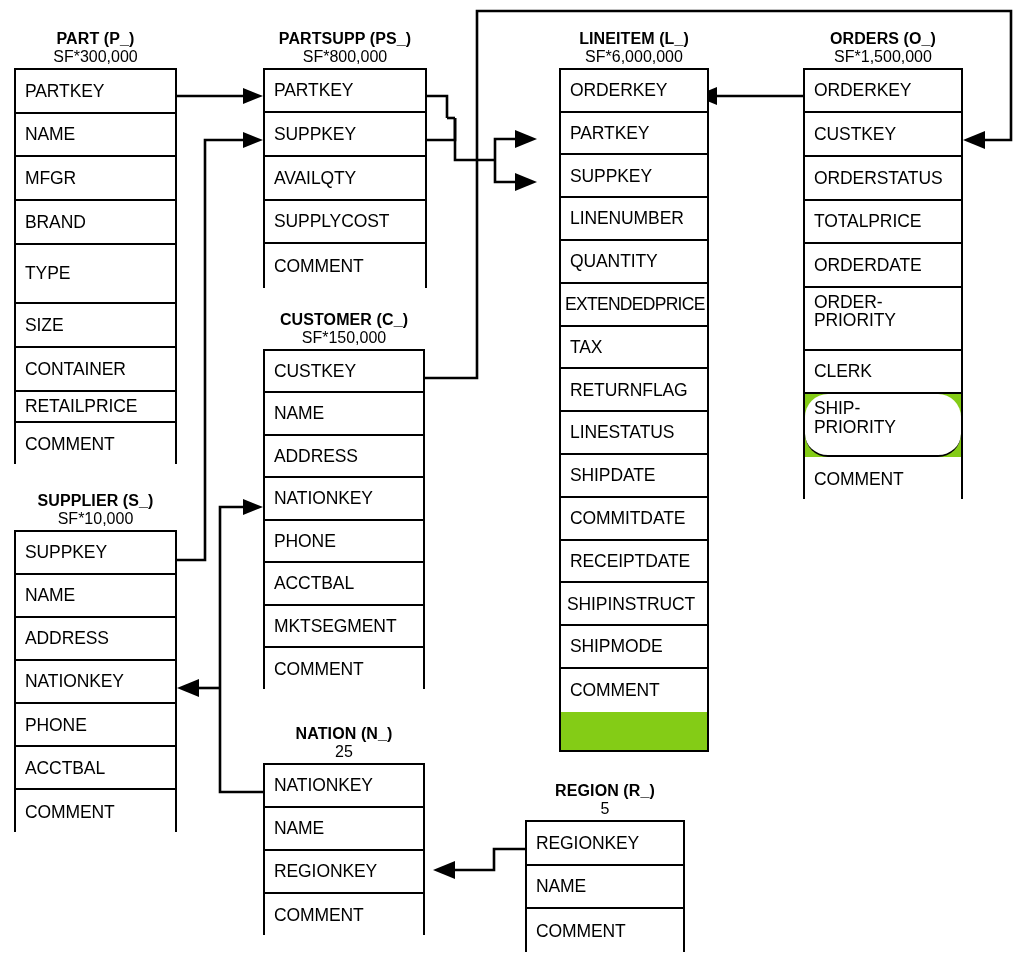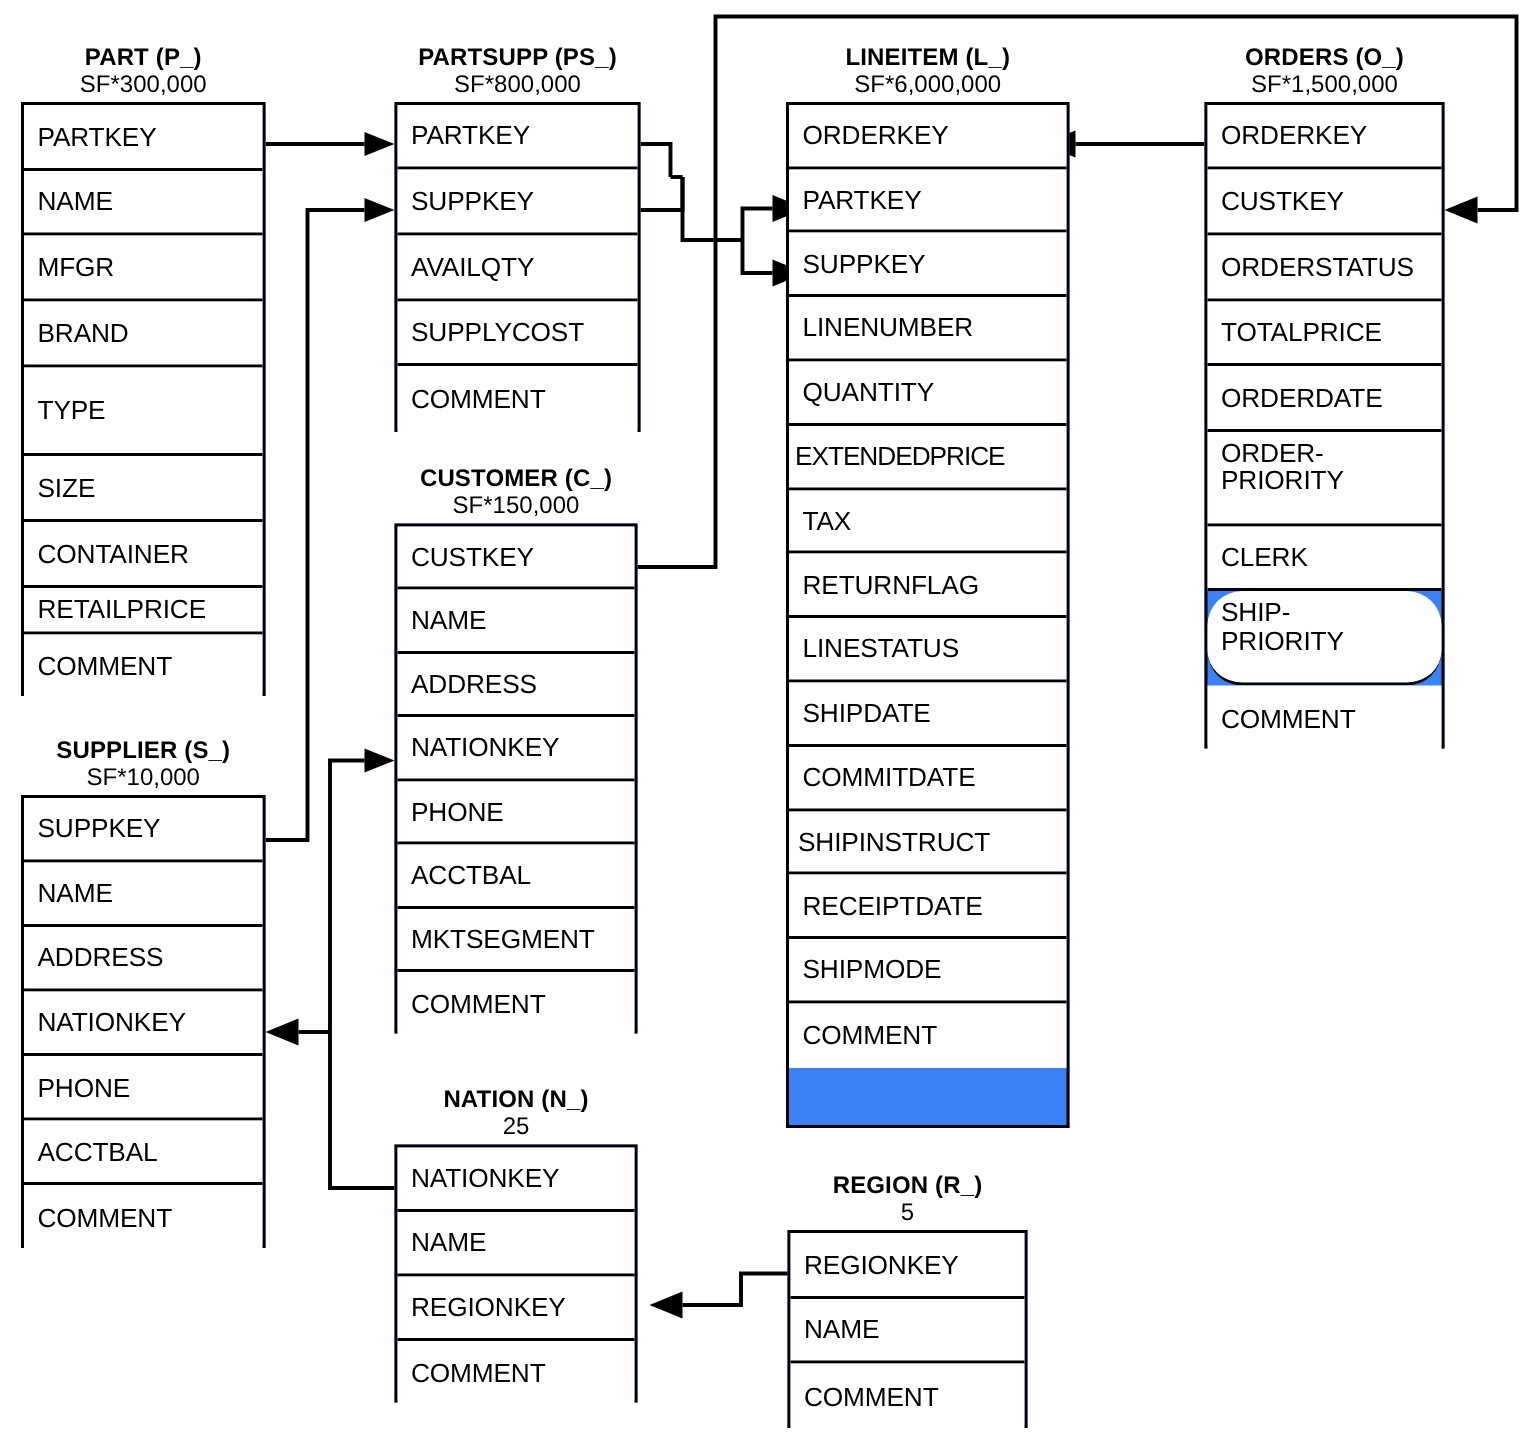--- a/index.html
+++ b/index.html
@@ -32,21 +32,21 @@
   .entity-card {
     font-size: 16px;
     text-align: center;
     line-height: 1.12;
     white-space: nowrap;
   }
   .entity-box {
     position: relative;
     border: 2.5px solid #000;
     box-sizing: border-box;
-    background: #3b82f6;
+    background: #84cc16;
     margin-top: 2px;
   }
   .field {
     position: relative;
     box-sizing: border-box;
     border-bottom: 2.5px solid #000;
     padding: 0 0 0 9px;
     font-size: 17.5px;
     line-height: 1.05;
     display: flex;
@@ -159,37 +159,37 @@
     <div class="entity-card">SF*800,000</div>
     <div class="entity-box" style="height:220px;">
       <div class="field" style="height:43.6px;">PARTKEY</div>
       <div class="field" style="height:43.6px;">SUPPKEY</div>
       <div class="field" style="height:43.6px;">AVAILQTY</div>
       <div class="field" style="height:43.6px;">SUPPLYCOST</div>
       <div class="field" style="height:43.6px;">COMMENT</div>
     </div>
   </div>
 
-  <div class="entity" style="left:524px; top:30px; width:189px;">
+  <div class="entity" style="left:559px; top:30px; width:150px;">
     <div class="entity-title">LINEITEM (L_)</div>
     <div class="entity-card">SF*6,000,000</div>
     <div class="entity-box" style="height:684px;">
       <div class="field" style="height:42.8px;">ORDERKEY</div>
       <div class="field" style="height:42.8px;">PARTKEY</div>
       <div class="field" style="height:42.8px;">SUPPKEY</div>
       <div class="field" style="height:42.8px;">LINENUMBER</div>
       <div class="field" style="height:42.8px;">QUANTITY</div>
       <div class="field overflow" style="height:42.8px; padding-left:4px; letter-spacing:-0.7px;">EXTENDEDPRICE</div>
       <div class="field" style="height:42.8px;">TAX</div>
       <div class="field" style="height:42.8px;">RETURNFLAG</div>
       <div class="field" style="height:42.8px;">LINESTATUS</div>
       <div class="field" style="height:42.8px;">SHIPDATE</div>
       <div class="field" style="height:42.8px;">COMMITDATE</div>
+      <div class="field" style="height:42.8px;">RECEIPTDATE</div>
       <div class="field" style="height:42.8px; padding-left:6px;">SHIPINSTRUCT</div>
-      <div class="field" style="height:42.8px;">RECEIPTDATE</div>
       <div class="field" style="height:42.8px;">SHIPMODE</div>
       <div class="field" style="height:42.8px;">COMMENT</div>
     </div>
   </div>
 
   <div class="entity" style="left:803px; top:30px; width:160px;">
     <div class="entity-title">ORDERS (O_)</div>
     <div class="entity-card">SF*1,500,000</div>
     <div class="entity-box" style="height:431px;">
       <div class="field" style="height:43.6px;">ORDERKEY</div>

